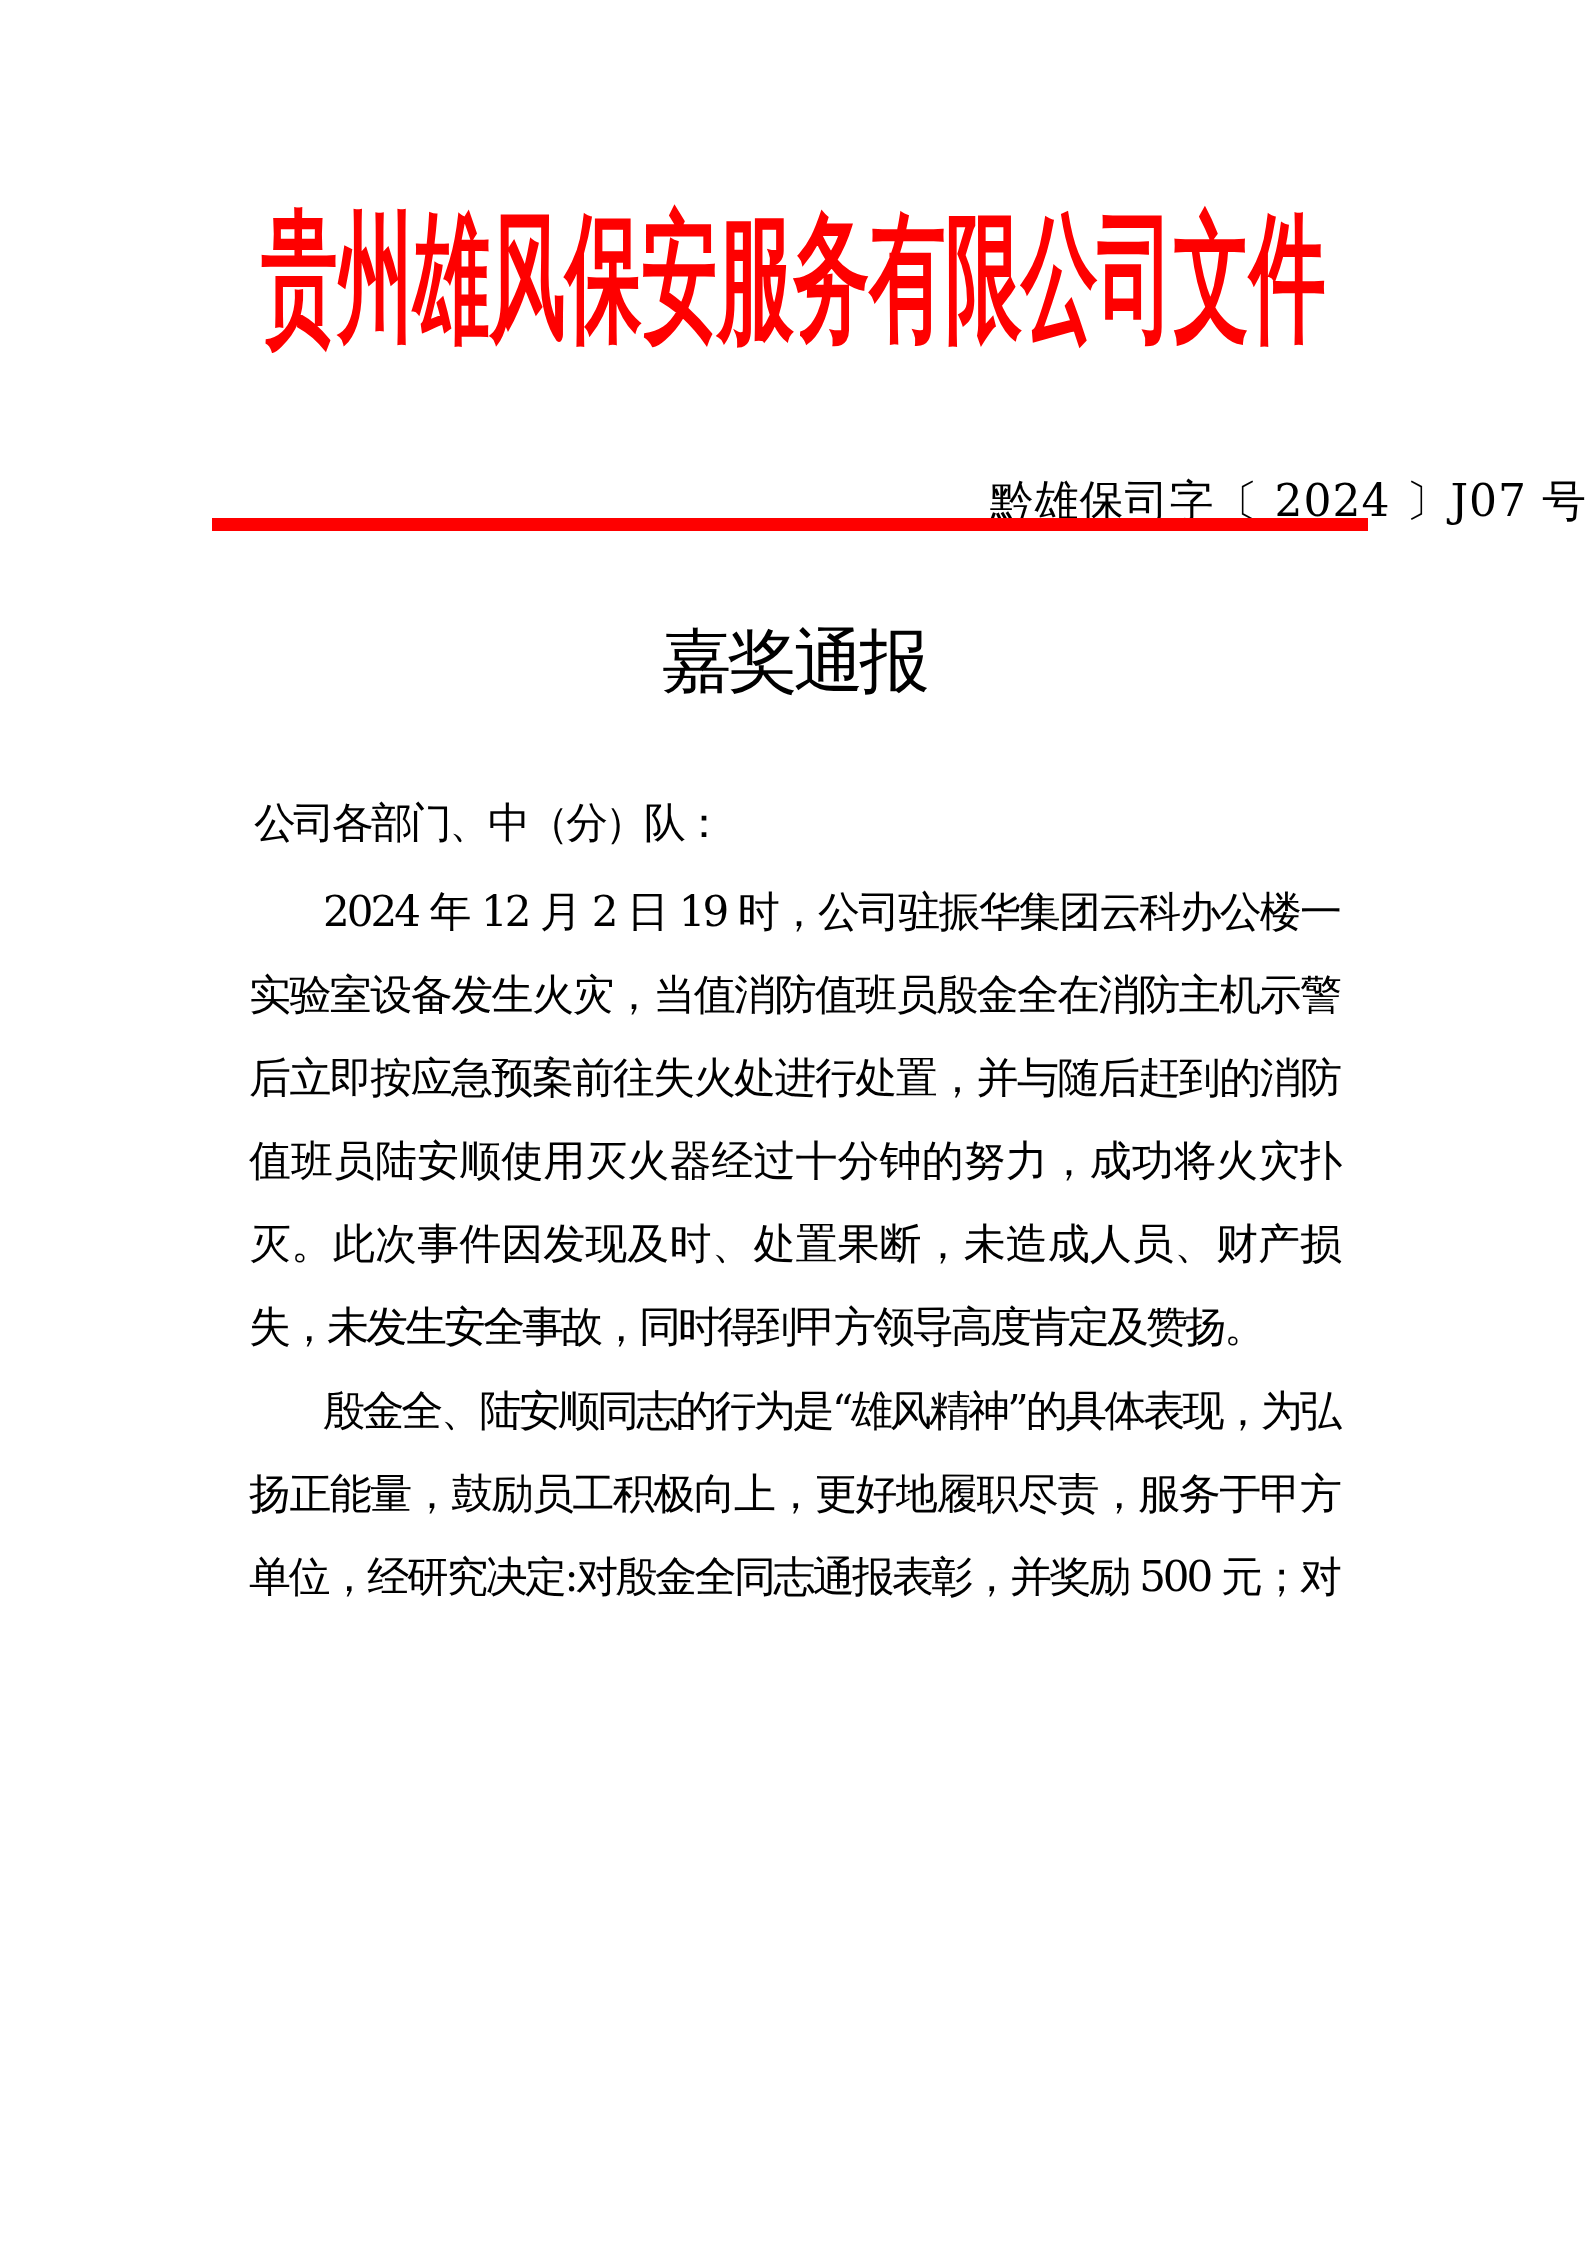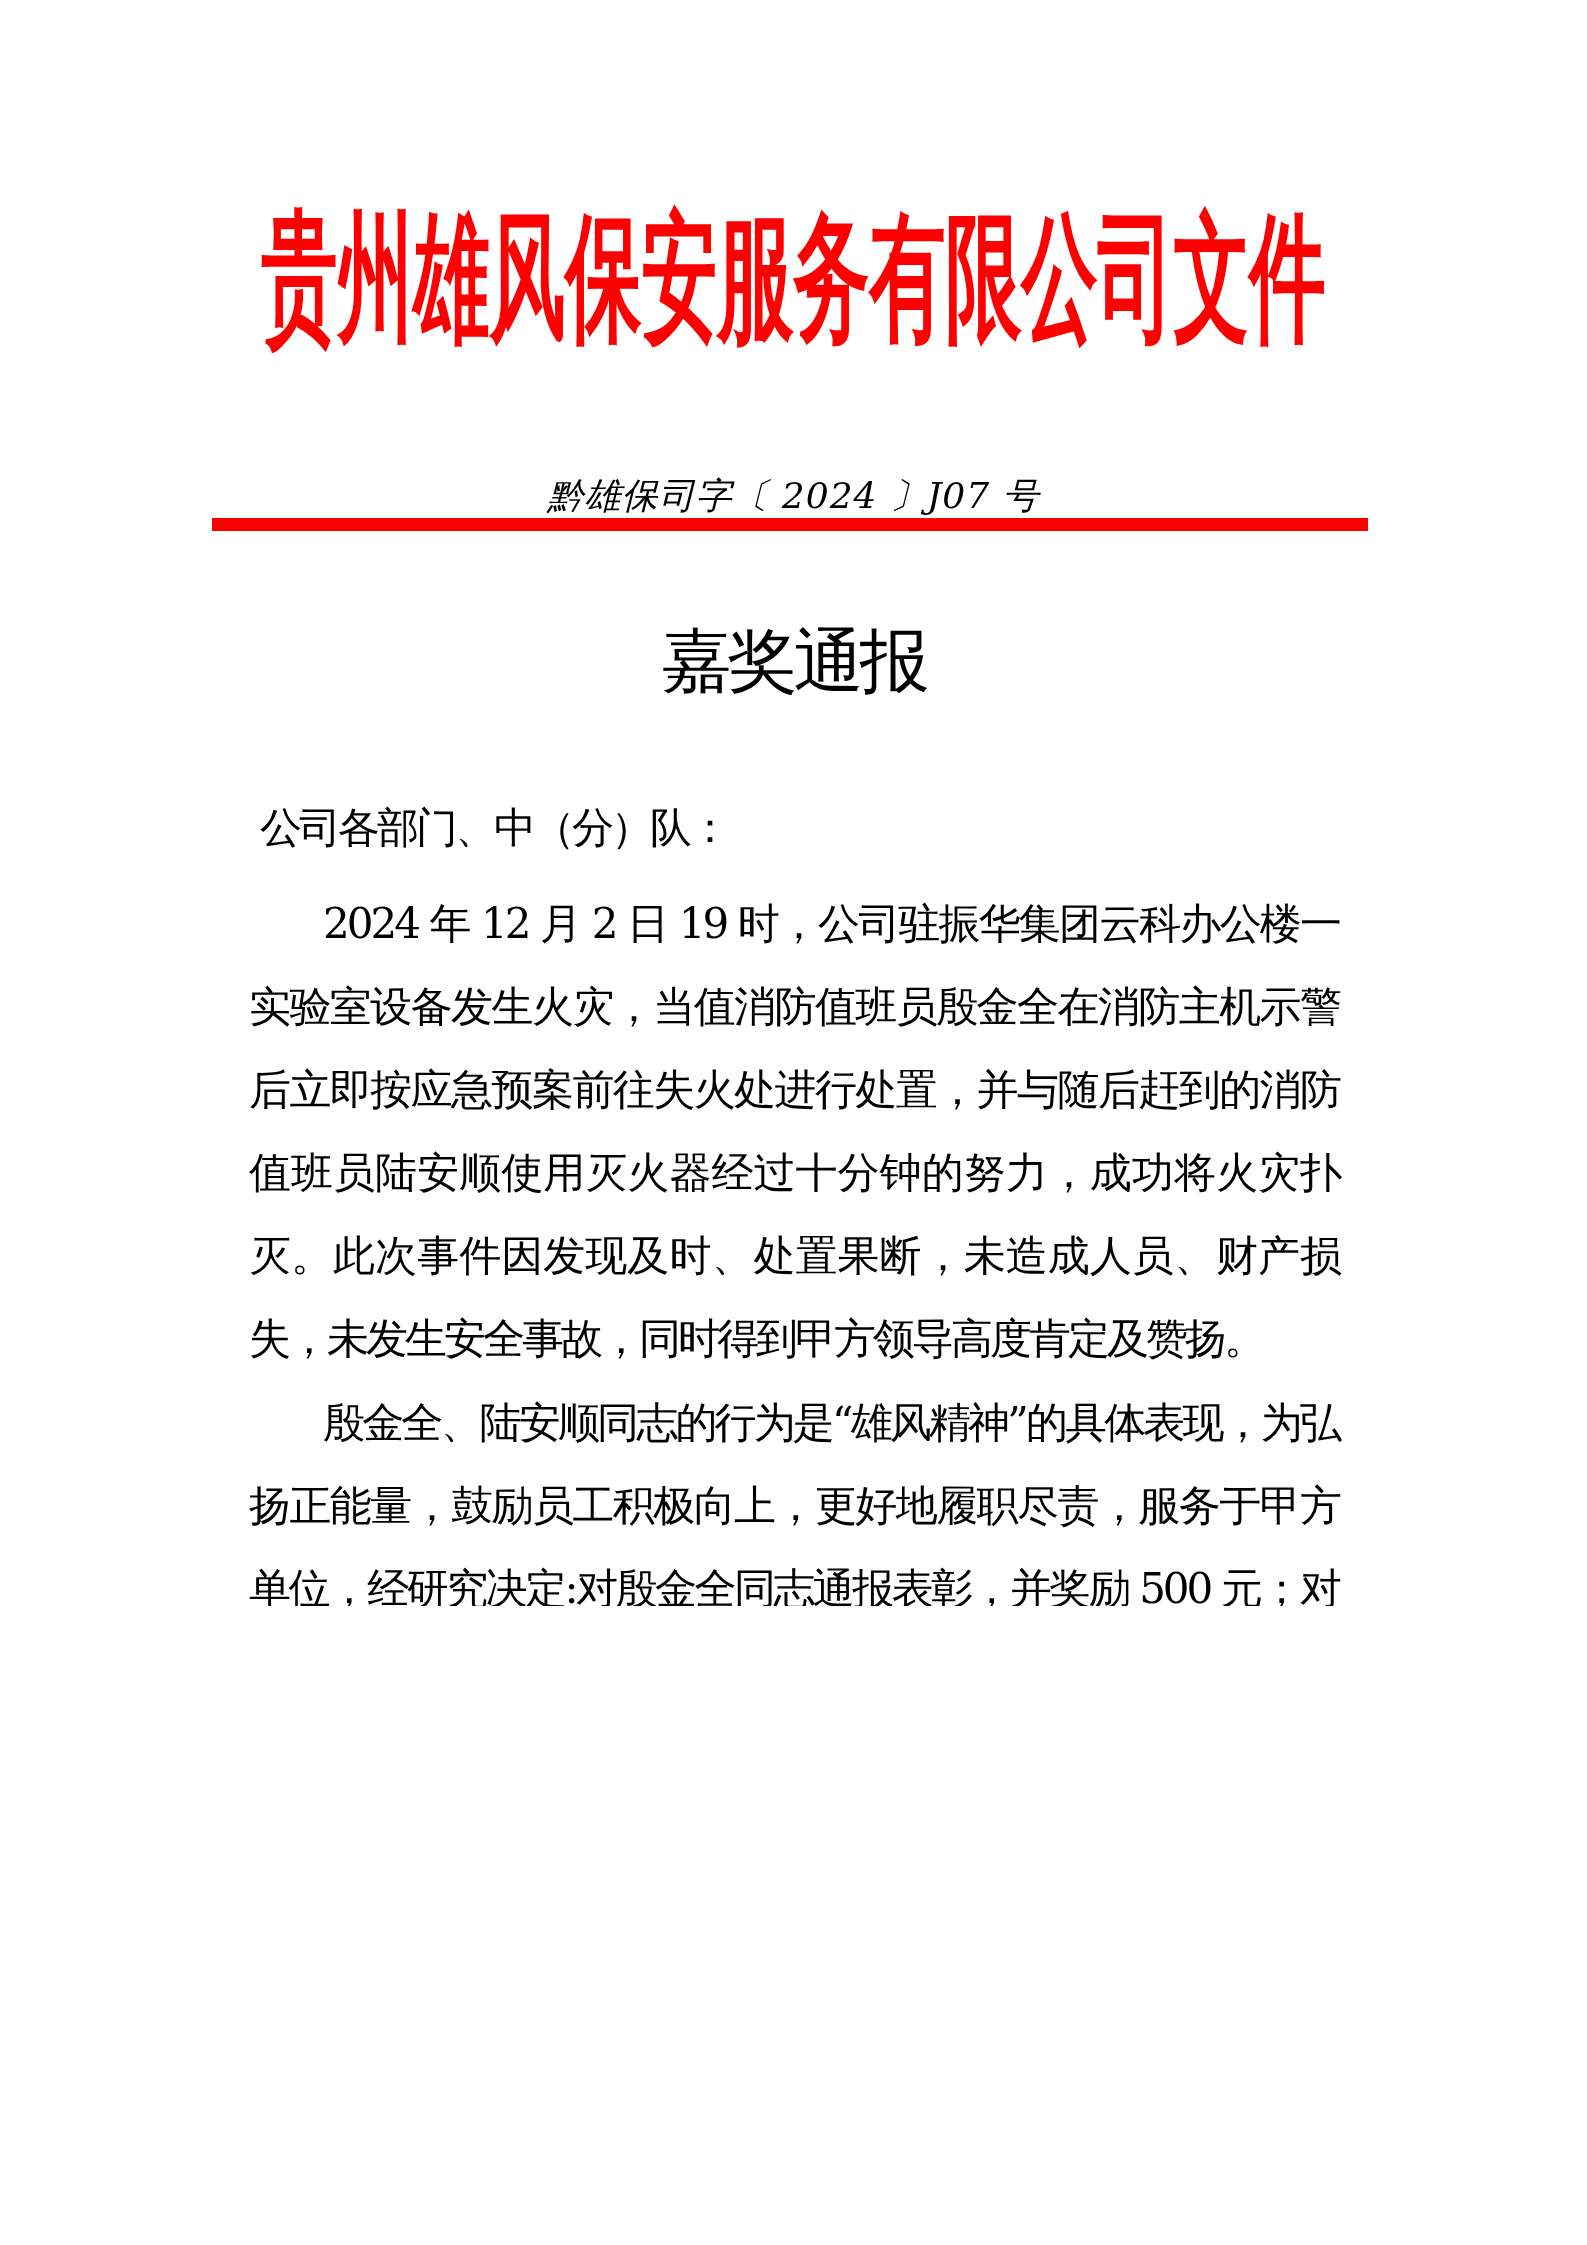--- a/index.html
+++ b/index.html
@@ -17,40 +17,40 @@
     display:flex;align-items:center;justify-content:center;
   }
   .org-title{
     font-size:76px;font-weight:bold;color:#fe0000;
     letter-spacing:0px;white-space:nowrap;
     transform:scaleY(1.84);transform-origin:center;
   }
   
   .doc-number{
     position:absolute;left:0;right:0;top:472px;
-    text-align:center;font-size:36px;letter-spacing:1px;white-space:nowrap;font-style:italic;
+    text-align:right;font-size:44px;letter-spacing:1px;white-space:nowrap;
   }
   
   .red-rule{
     position:absolute;left:212px;top:518px;width:1156px;height:13px;
     background:#fe0000;
   }
   
   .subject-title{
     position:absolute;left:0;right:0;top:615px;
     text-align:center;font-size:70px;letter-spacing:-4px;white-space:nowrap;
   }
   
   .body-text{
     position:absolute;left:248px;top:775px;width:1092px;
     font-size:42px;line-height:83px;letter-spacing:-3px;
     text-align:justify;
   }
   .body-text .para{text-indent:74px;margin:1px;}
-  .body-text .salutation{margin:12px;font-family:Liberation Serif, serif;}
+  .body-text .salutation{margin:6px;}
   .closing{
     position:absolute;left:322px;top:1792px;
     font-size:48px;letter-spacing:0px;white-space:nowrap;
   }
   .signature-company{
     position:absolute;right:232px;top:1988px;
     font-size:42px;letter-spacing:-1px;white-space:nowrap;
   }
   .signature-date{
     position:absolute;right:318px;top:2083px;

